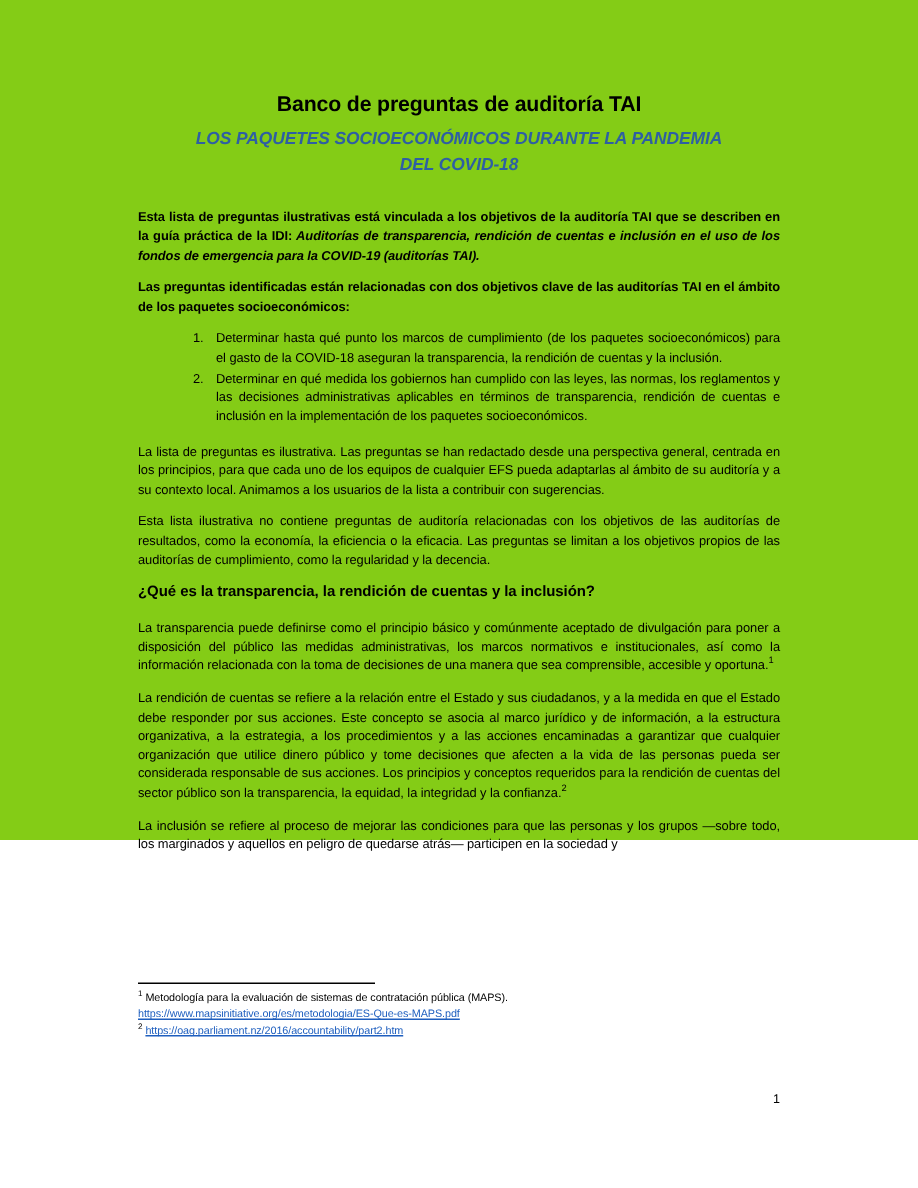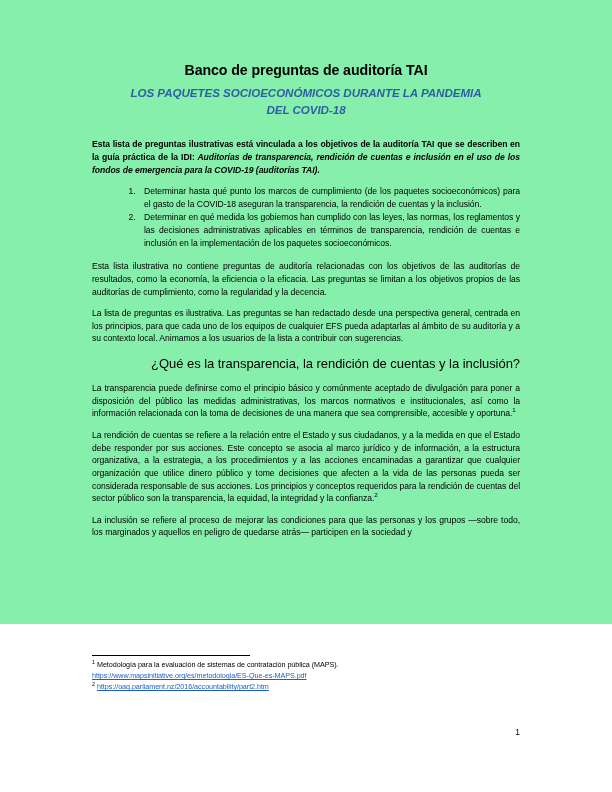--- a/index.html
+++ b/index.html
@@ -11,22 +11,22 @@
   body {
     width: 612px;
     height: 792px;
     overflow: hidden;
     font-family: "Liberation Sans", sans-serif;
     color: #000000;
   }
   .page {
     position: relative;
     width: 612px;
-    height: 624px;
-    background: #86efac;
+    height: 560px;
+    background: #84cc16;
     padding: 0;
   }
   .content {
     position: absolute;
     left: 92px;
     top: 62px;
     width: 428px;
   }
 
   
@@ -76,25 +76,26 @@
   }
   ol.num-list li {
     text-align: justify;
     margin-bottom: 1px;
     padding-left: 6px;
     letter-spacing: -0.05px;
   }
 
   
   .sec-head {
-    font-size: 13px;
+    font-size: 10px;
     line-height: 1.47;
     margin: 0 0 9px 0;
-    text-align: right;
+    text-align: left;
     letter-spacing: -0.05px;
+    font-weight: bold;
   }
 
   
   .footnotes {
     position: absolute;
     left: 92px;
     top: 655px;
     width: 428px;
   }
   .fn-rule {
@@ -141,29 +142,30 @@
     <h1 class="doc-title">Banco de preguntas de auditoría TAI</h1>
     <h2 class="doc-subtitle">
       <span>LOS PAQUETES SOCIOECONÓMICOS DURANTE LA PANDEMIA</span><br>
       <span>DEL COVID-18</span>
     </h2>
 
     <div style="height:16px"></div>
 
     <p class="para bold"><span>Esta lista de preguntas ilustrativas está vinculada a los objetivos de la auditoría TAI que se describen en la guía práctica de la IDI:</span><span class="italic"> Auditorías de transparencia, rendición de cuentas e inclusión en el uso de los fondos de emergencia para la COVID-19 (auditorías TAI).</span></p>
 
+    <p class="para bold">Las preguntas identificadas están relacionadas con dos objetivos clave de las auditorías TAI en el ámbito de los paquetes socioeconómicos:</p>
 
     <ol class="num-list">
       <li>Determinar hasta qué punto los marcos de cumplimiento (de los paquetes socioeconómicos) para el gasto de la COVID-18 aseguran la transparencia, la rendición de cuentas y la inclusión.</li>
       <li>Determinar en qué medida los gobiernos han cumplido con las leyes, las normas, los reglamentos y las decisiones administrativas aplicables en términos de transparencia, rendición de cuentas e inclusión en la implementación de los paquetes socioeconómicos.</li>
     </ol>
 
+    <p class="para">La lista de preguntas es ilustrativa. Las preguntas se han redactado desde una perspectiva general, centrada en los principios, para que cada uno de los equipos de cualquier EFS pueda adaptarlas al ámbito de su auditoría y a su contexto local. Animamos a los usuarios de la lista a contribuir con sugerencias.</p>
+
     <p class="para">Esta lista ilustrativa no contiene preguntas de auditoría relacionadas con los objetivos de las auditorías de resultados, como la economía, la eficiencia o la eficacia. Las preguntas se limitan a los objetivos propios de las auditorías de cumplimiento, como la regularidad y la decencia.</p>
-
-    <p class="para">La lista de preguntas es ilustrativa. Las preguntas se han redactado desde una perspectiva general, centrada en los principios, para que cada uno de los equipos de cualquier EFS pueda adaptarlas al ámbito de su auditoría y a su contexto local. Animamos a los usuarios de la lista a contribuir con sugerencias.</p>
 
     <p class="sec-head">¿Qué es la transparencia, la rendición de cuentas y la inclusión?</p>
 
 
     <p class="para"><span>La transparencia puede definirse como el principio básico y comúnmente aceptado de divulgación para poner a disposición del público las medidas administrativas, los marcos normativos e institucionales, así como la información relacionada con la toma de decisiones de una manera que sea comprensible, accesible y oportuna.</span><sup>1</sup></p>
 
     <p class="para"><span>La rendición de cuentas se refiere a la relación entre el Estado y sus ciudadanos, y a la medida en que el Estado debe responder por sus acciones. Este concepto se asocia al marco jurídico y de información, a la estructura organizativa, a la estrategia, a los procedimientos y a las acciones encaminadas a garantizar que cualquier organización que utilice dinero público y tome decisiones que afecten a la vida de las personas pueda ser considerada responsable de sus acciones. Los principios y conceptos requeridos para la rendición de cuentas del sector público son la transparencia, la equidad, la integridad y la confianza.</span><sup>2</sup></p>
 
     <p class="para">La inclusión se refiere al proceso de mejorar las condiciones para que las personas y los grupos —sobre todo, los marginados y aquellos en peligro de quedarse atrás— participen en la sociedad y</p>
 

